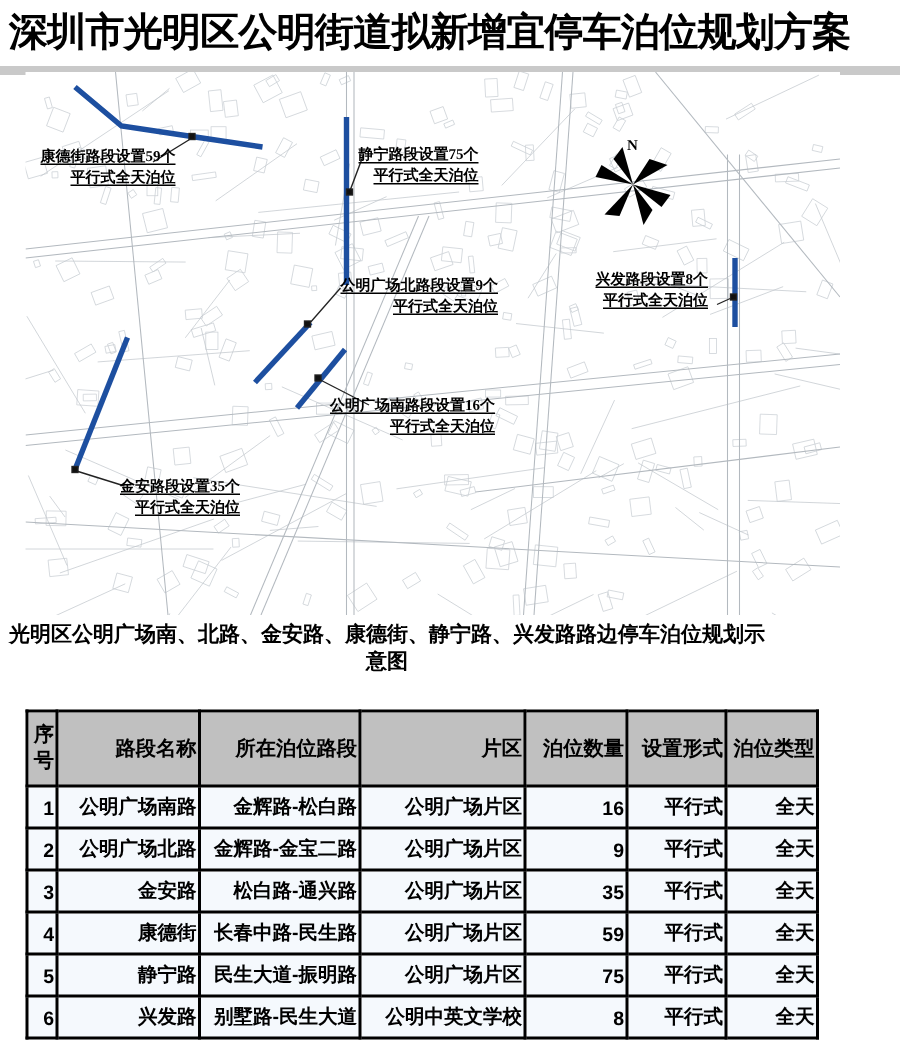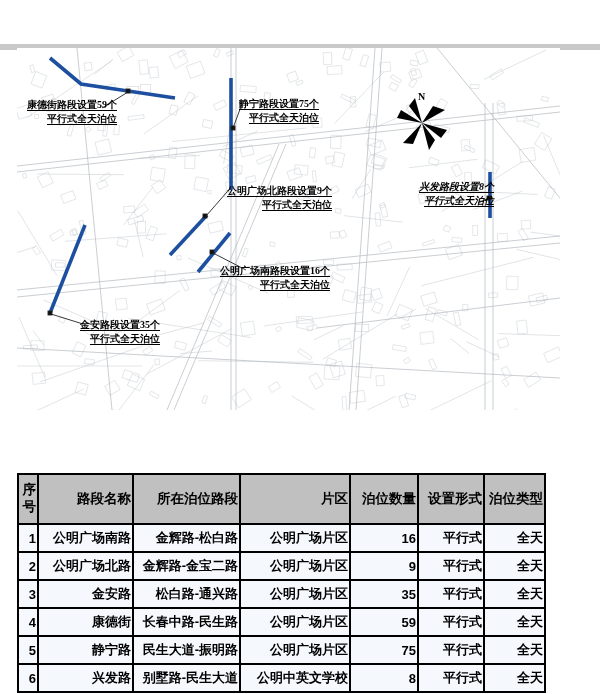--- a/index.html
+++ b/index.html
@@ -25,20 +25,21 @@
                  table-layout:fixed;font-size:13px;font-weight:700;text-align:right;}
   #parking-table th,#parking-table td{border:2px solid #000;padding:0 1px;overflow:hidden;}
   #parking-table th{background:#c0c0c0;height:48px;font-size:13.5px;line-height:1.25;}
   #parking-table td{background:#f5f9fd;height:26px;}
 </style>
 </head>
 <body>
 
 <div id="page">
 
+  <div id="title">深圳市光明区公明街道拟新增宜停车泊位规划方案</div>
   <div id="title-strip"></div>
 
   <div id="map">
     <svg width="543" height="362" viewBox="0 0 543 362">
 
       <g id="map-texture" fill="none" stroke="#ccd1d6" stroke-width="0.5">
           <rect x="316.4" y="104.7" width="10.0" height="13.9" transform="rotate(12 321.5 111.7)"></rect>
           <rect x="280.5" y="304.5" width="14.9" height="3.8" transform="rotate(34 287.9 306.4)"></rect>
           <rect x="111.1" y="67.7" width="15.9" height="3.6" transform="rotate(-8 119.1 69.5)"></rect>
           <rect x="16.0" y="25.2" width="11.8" height="13.2" transform="rotate(21 21.9 31.8)"></rect>
@@ -384,34 +385,35 @@
       <div>平行式全天泊位</div>
     </div>
     <div class="callout" style="left:222px;top:49px;">
       <div>静宁路段设置75个</div>
       <div>平行式全天泊位</div>
     </div>
     <div class="callout" style="left:210px;top:136px;">
       <div>公明广场北路段设置9个</div>
       <div>平行式全天泊位</div>
     </div>
-    <div class="callout" style="left:402px;top:132px;font-style:italic;">
+    <div class="callout" style="left:380px;top:132px;">
       <div>兴发路段设置8个</div>
       <div>平行式全天泊位</div>
     </div>
     <div class="callout" style="left:203px;top:216px;">
       <div>公明广场南路段设置16个</div>
       <div>平行式全天泊位</div>
     </div>
     <div class="callout" style="left:63px;top:270px;">
       <div>金安路段设置35个</div>
       <div>平行式全天泊位</div>
     </div>
   </div>
 
+  <div class="caption" id="caption-figure">光明区公明广场南、北路、金安路、康德街、静宁路、兴发路路边停车泊位规划示意图</div>
 
   <table id="parking-table">
     <colgroup>
       <col style="width:20px">
         <col style="width:95px">
         <col style="width:107px">
       <col style="width:110px">
         <col style="width:68px">
         <col style="width:66px">
         <col style="width:61px">

